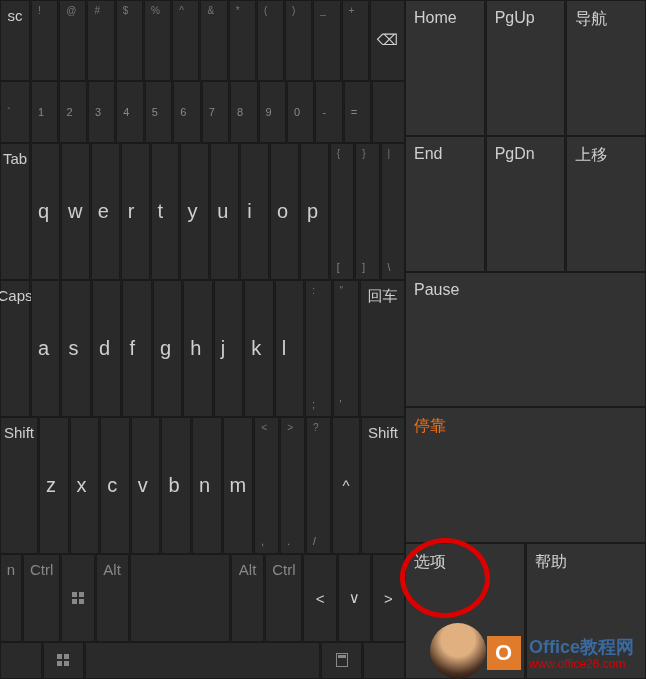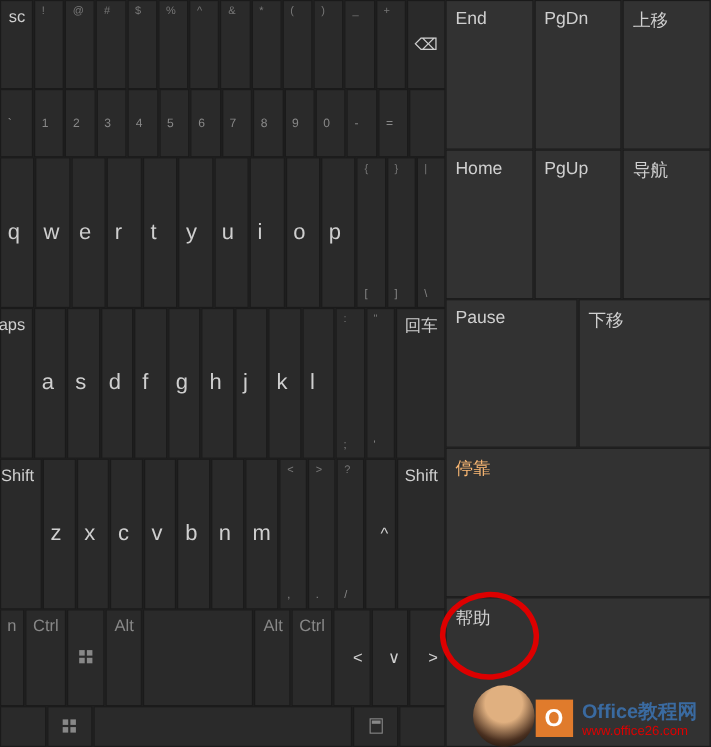--- a/index.html
+++ b/index.html
@@ -22,37 +22,37 @@
     border: 1px solid #1a1a1a;
     display: flex;
     flex-direction: column;
     padding: 6px 6px;
     color: #cfcfcf;
     font-size: 18px;
     position: relative;
     cursor: pointer;
   }
   .key.small { font-size: 11px; color: #888; }
-  .key.fn { font-size: 15px; align-items: flex-end; }
+  .key.fn { font-size: 15px; align-items: center; }
   .key .top { font-size: 10px; color: #777; position: absolute; top: 4px; left: 6px; }
   .key .main { margin-top: auto; margin-bottom: auto; }
   .key.mid { font-size: 20px; }
   .section-main { display: flex; flex-direction: column; width: 405px; }
   .section-nav { display: flex; flex-direction: column; width: 241px; }
   .wrap { display: flex; height: 100%; }
   .navrow { display: flex; flex: 1; gap: 1px; }
   .navkey {
     flex: 1;
     background: #323232;
     border: 1px solid #1a1a1a;
     padding: 8px;
     font-size: 16px;
     cursor: pointer;
   }
-  .navkey.dim { color: #fdba74; }
+  .navkey.dim { color: #f97316; }
   .circle {
     position: absolute;
     left: 400px;
     top: 538px;
     width: 90px;
     height: 80px;
     border: 5px solid #d00;
     border-radius: 50% 50% 50% 50% / 48% 52% 48% 52%;
     transform: rotate(-4deg);
     pointer-events: none;
@@ -204,20 +204,23 @@
       <div class="key small" style="flex:1">
           <span class="main">-</span>
         </div>
       <div class="key small" style="flex:1">
           <span class="main">=</span>
         </div>
       <div class="key" style="flex:1.4"></div>
     </div>
 
     <div class="row" style="flex:2.2">
+      <div class="key fn" style="width:30px">
+          <span>Tab</span>
+        </div>
       <div class="key mid" style="flex:1">
           <span class="main">q</span>
         </div>
       <div class="key mid" style="flex:1">
           <span class="main">w</span>
         </div>
       <div class="key mid" style="flex:1">
           <span class="main">e</span>
         </div>
       <div class="key mid" style="flex:1">
@@ -383,37 +386,37 @@
       <div class="key" style="flex:8"></div>
       <div class="key" style="flex:1;align-items:center;justify-content:center">
           <span class="calcicon"></span>
         </div>
       <div class="key" style="flex:1"></div>
     </div>
   </div>
 
   <div class="section-nav">
     <div class="navrow">
+      <div class="navkey"><span>Home</span></div>
+      <div class="navkey"><span>PgUp</span></div>
+      <div class="navkey"><span>导航</span></div>
+    </div>
+    <div class="navrow">
       <div class="navkey"><span>End</span></div>
       <div class="navkey"><span>PgDn</span></div>
       <div class="navkey"><span>上移</span></div>
     </div>
     <div class="navrow">
-      <div class="navkey"><span>Home</span></div>
-      <div class="navkey"><span>PgUp</span></div>
-      <div class="navkey"><span>导航</span></div>
-    </div>
-    <div class="navrow">
       <div class="navkey"><span>Pause</span></div>
-      <div class="navkey"><span>下移</span></div>
     </div>
     <div class="navrow">
       <div class="navkey dim"><span>停靠</span></div>
     </div>
     <div class="navrow">
+      <div class="navkey"><span>选项</span></div>
       <div class="navkey"><span>帮助</span></div>
     </div>
   </div>
 </div>
 
 <div class="circle"></div>
 
 <div class="face"></div>
 
 <div class="branding">

